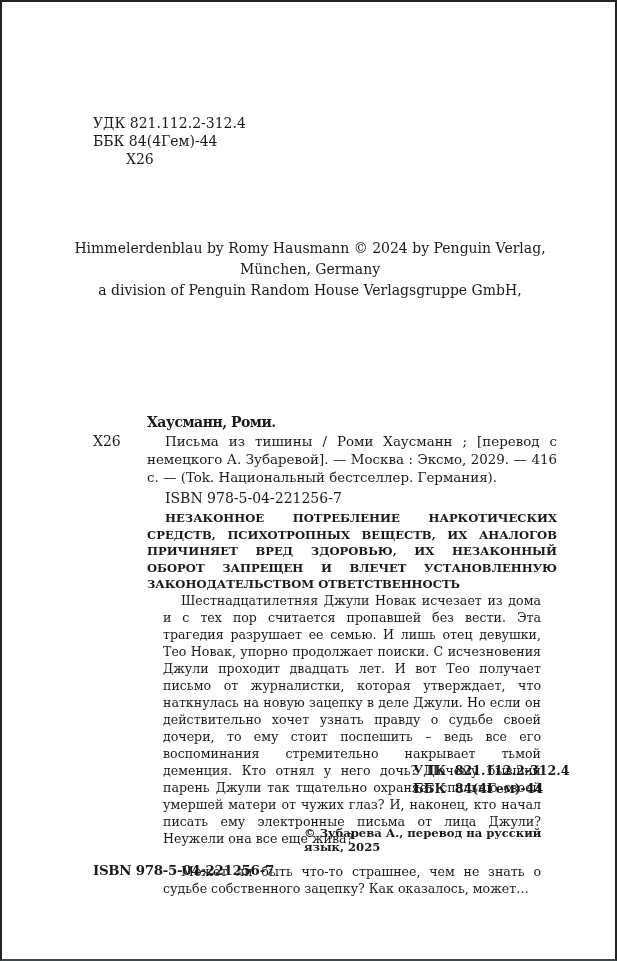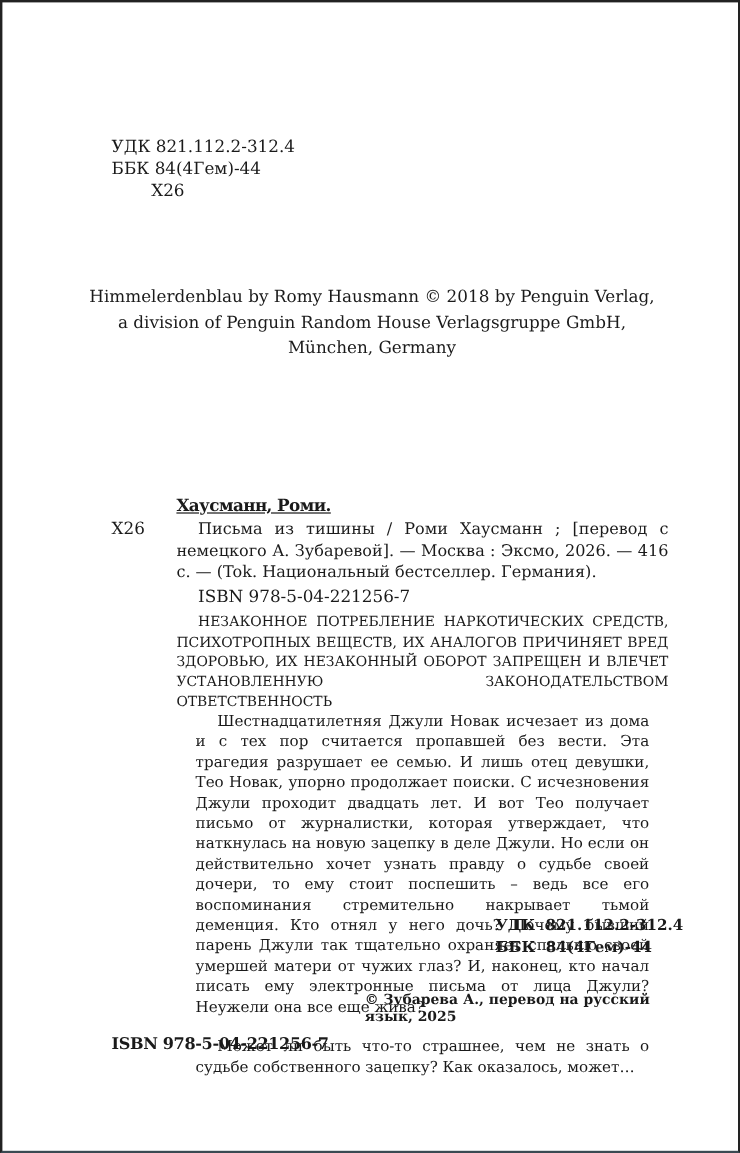--- a/index.html
+++ b/index.html
@@ -17,32 +17,33 @@
       border: 2px solid #222222;
       border-bottom-color: #3a4a52;
     }
     .abs { position: absolute; white-space: nowrap; }
     .udk-top { left: 93px; top: 114px; font-size: 14px; line-height: 18px; }
     .udk-top .x26 { padding-left: 33px; }
     .copyright-en {
       left: 60px; width: 500px; top: 238px;
       text-align: center; font-size: 14px; line-height: 21px; white-space: normal;
     }
-    .author { left: 147px; top: 414px; font-size: 14px; font-weight: bold; font-family: "DejaVu Serif", serif; letter-spacing: -0.5px; text-decoration: underline; }
+    .author { left: 147px; top: 414px; font-size: 14px; font-weight: bold; font-family: "DejaVu Serif", serif; letter-spacing: -0.5px; }
     .x26-left { left: 93px; top: 433px; font-size: 14px; }
     .bib {
       left: 147px; top: 433px; width: 410px; white-space: normal;
       font-size: 13.4px; line-height: 18px; text-align: justify;
     }
     .bib .indent { display: inline-block; width: 18px; }
     .isbn-mid { left: 165px; top: 490px; font-size: 14px; }
     .warning {
       left: 147px; top: 510px; width: 410px; white-space: normal;
       font-size: 11.6px; line-height: 16.5px; text-align: justify;
       text-transform: uppercase;
+      font-weight: bold;
     }
     .warning .indent { display: inline-block; width: 18px; }
     .annotation {
       left: 147px; top: 576px; width: 410px; white-space: normal;
       font-size: 12.6px; line-height: 17px; text-align: justify;
     }
     .annotation p { margin: 16px; text-indent: 18px; }
     .udk-bottom { left: 413px; top: 762px; font-size: 12.6px; font-weight: bold; line-height: 18px; }
     .copyright-ru {
       left: 304px; top: 826px; width: 265px; white-space: normal;
@@ -55,28 +56,28 @@
 
 <div class="frame"></div>
 
 <div class="abs udk-top">
   <div>УДК 821.112.2-312.4</div>
   <div>ББК 84(4Гем)-44</div>
   <div class="x26">Х26</div>
 </div>
 
 <div class="abs copyright-en">
-  <div>Himmelerdenblau by Romy Hausmann © 2018 by Penguin Verlag,</div>
+  <div>Himmelerdenblau by Romy Hausmann © 2024 by Penguin Verlag,</div>
+  <div>München, Germany</div>
   <div>a division of Penguin Random House Verlagsgruppe GmbH,</div>
-  <div>München, Germany</div>
 </div>
 
 <div class="abs author">Хаусманн, Роми.</div>
 <div class="abs x26-left">Х26</div>
-<div class="abs bib"><span class="indent"></span><span>Письма из тишины / Роми Хаусманн ; [перевод с немецкого А. Зубаревой]. — Москва : Эксмо, 2026. — 416 с. — (Tok. Национальный бестселлер. Германия).</span></div>
+<div class="abs bib"><span class="indent"></span><span>Письма из тишины / Роми Хаусманн ; [перевод с немецкого А. Зубаревой]. — Москва : Эксмо, 2029. — 416 с. — (Tok. Национальный бестселлер. Германия).</span></div>
 
 <div class="abs isbn-mid">ISBN 978-5-04-221256-7</div>
 
 <div class="abs warning"><span class="indent"></span><span>Незаконное потребление наркотических средств, психотропных веществ, их аналогов причиняет вред здоровью, их незаконный оборот запрещен и влечет установленную законодательством ответственность</span></div>
 
 <div class="abs annotation">
   <p>Шестнадцатилетняя Джули Новак исчезает из дома и с тех пор считается пропавшей без вести. Эта трагедия разрушает ее семью. И лишь отец девушки, Тео Новак, упорно продолжает поиски. С исчезновения Джули проходит двадцать лет. И вот Тео получает письмо от журналистки, которая утверждает, что наткнулась на новую зацепку в деле Джули. Но если он действительно хочет узнать правду о судьбе своей дочери, то ему стоит поспешить – ведь все его воспоминания стремительно накрывает тьмой деменция. Кто отнял у него дочь? Почему бывший парень Джули так тщательно охраняет спальню своей умершей матери от чужих глаз? И, наконец, кто начал писать ему электронные письма от лица Джули? Неужели она все еще жива?</p>
   <p>Может ли быть что-то страшнее, чем не знать о судьбе собственного зацепку? Как оказалось, может…</p>
 </div>
 

